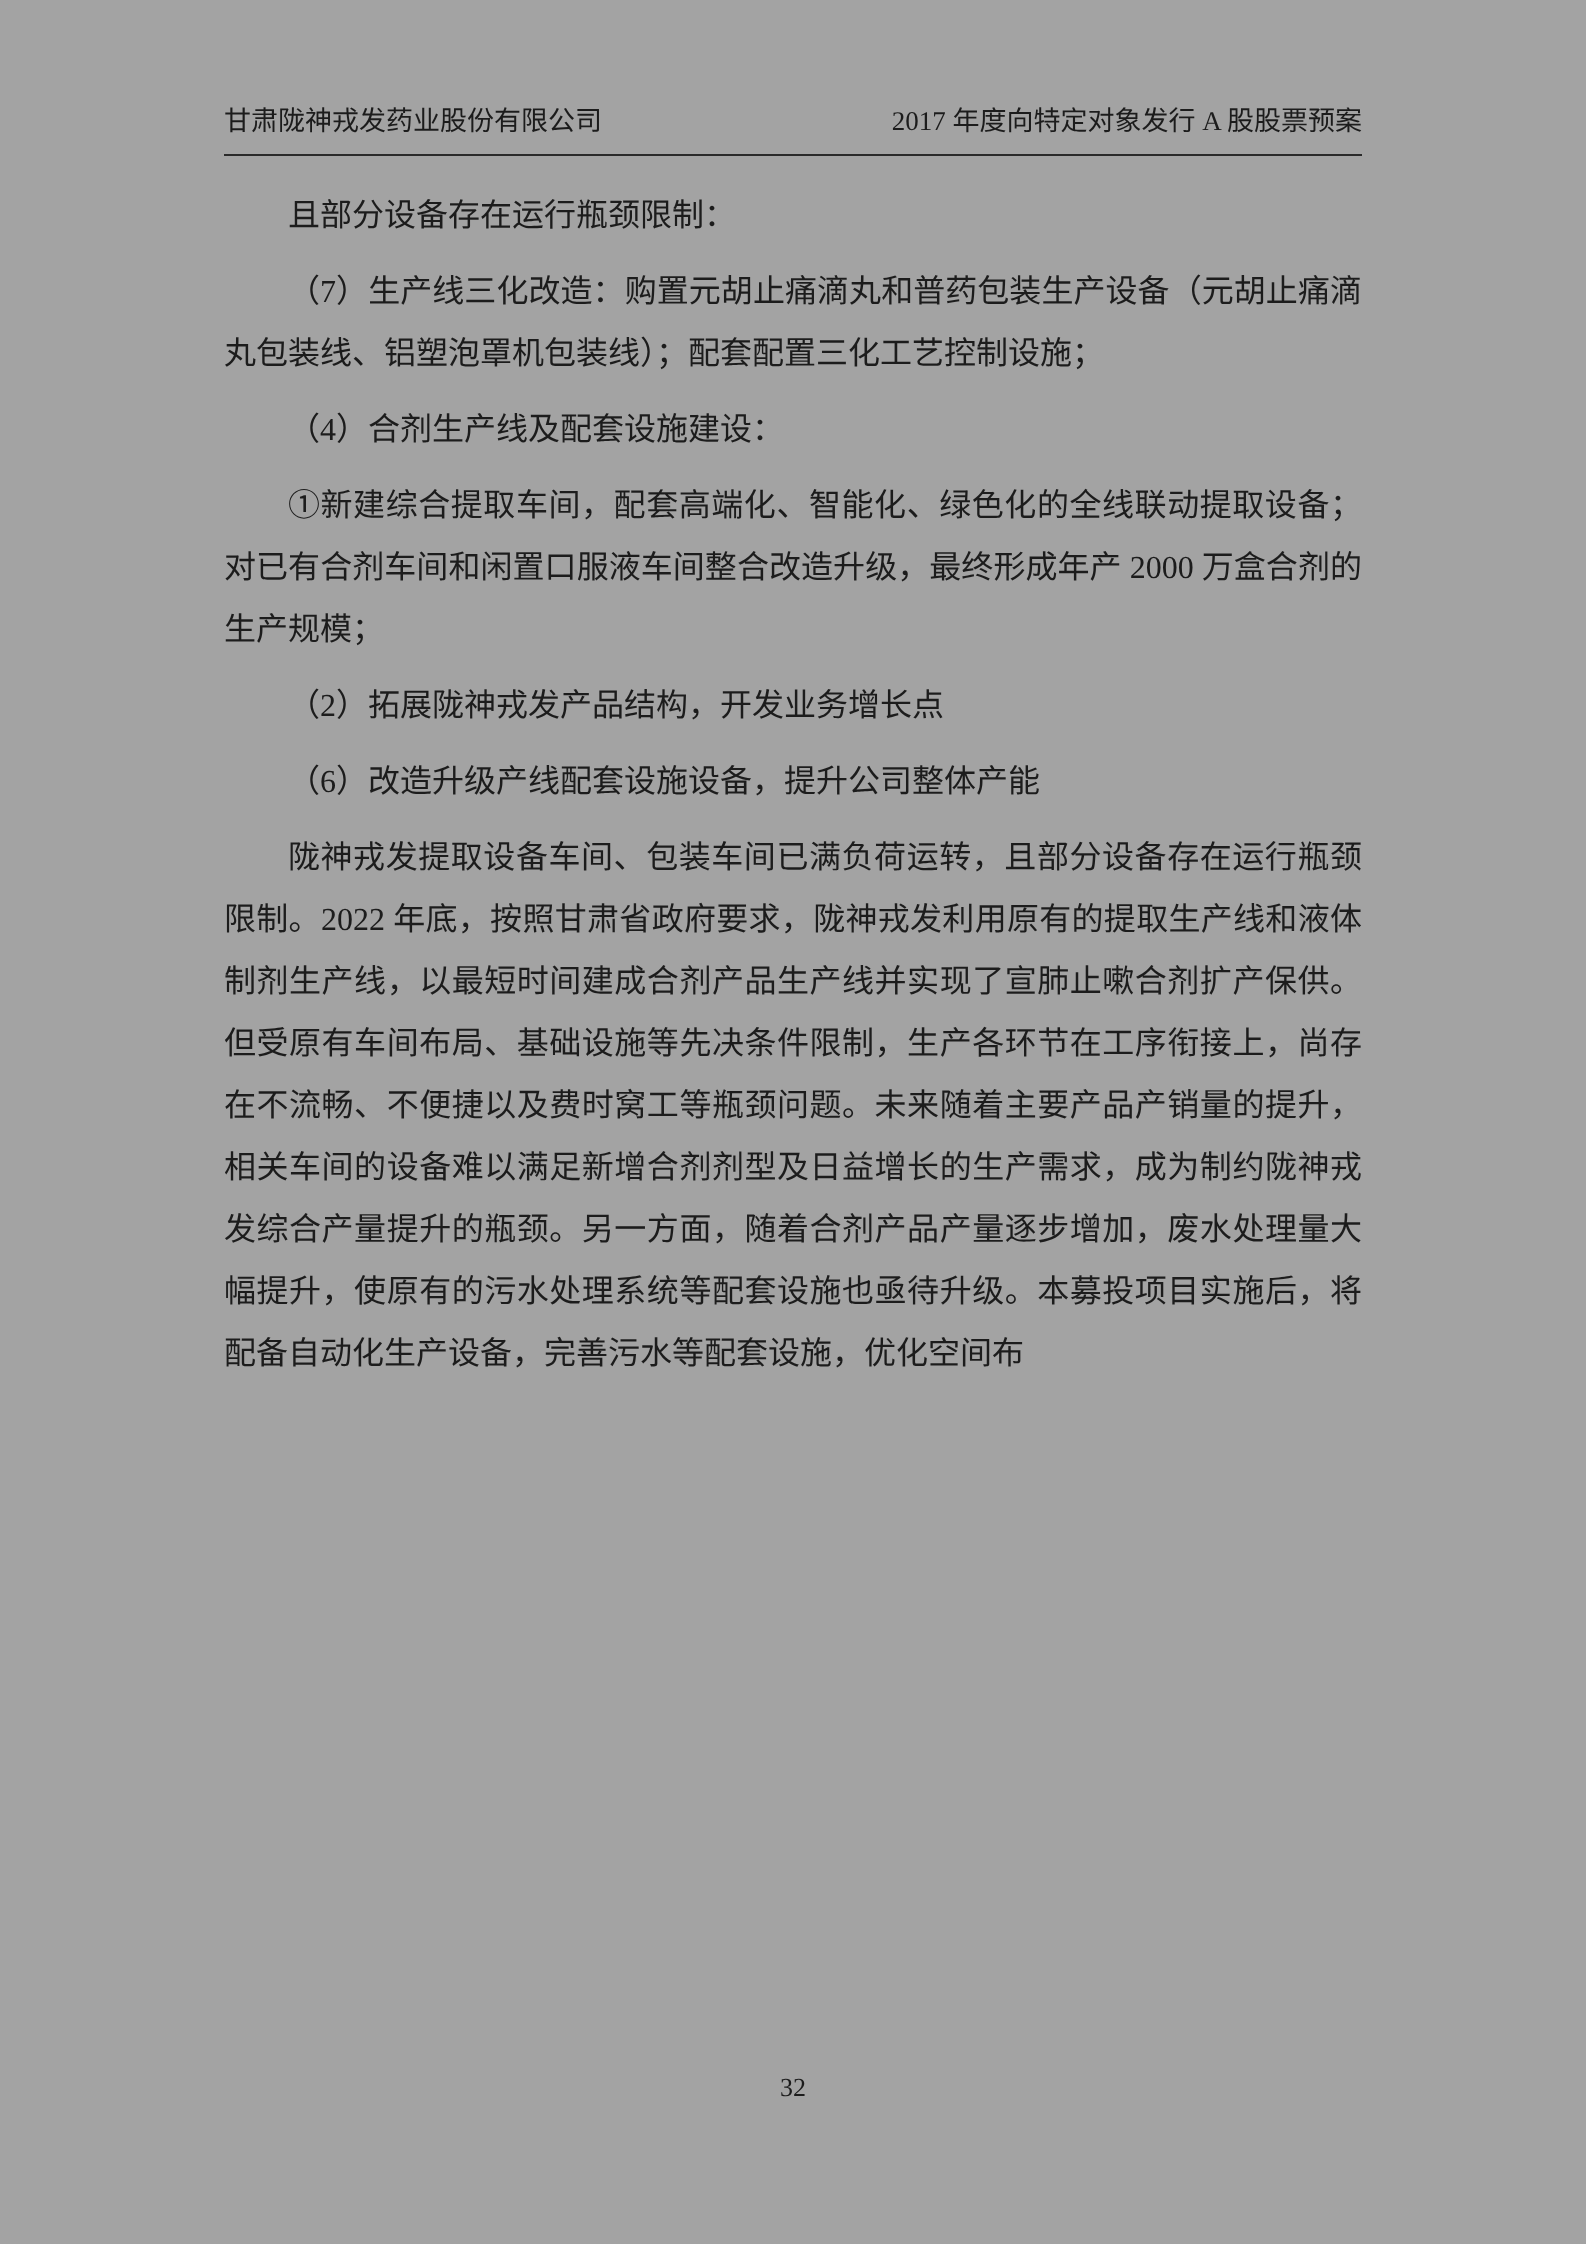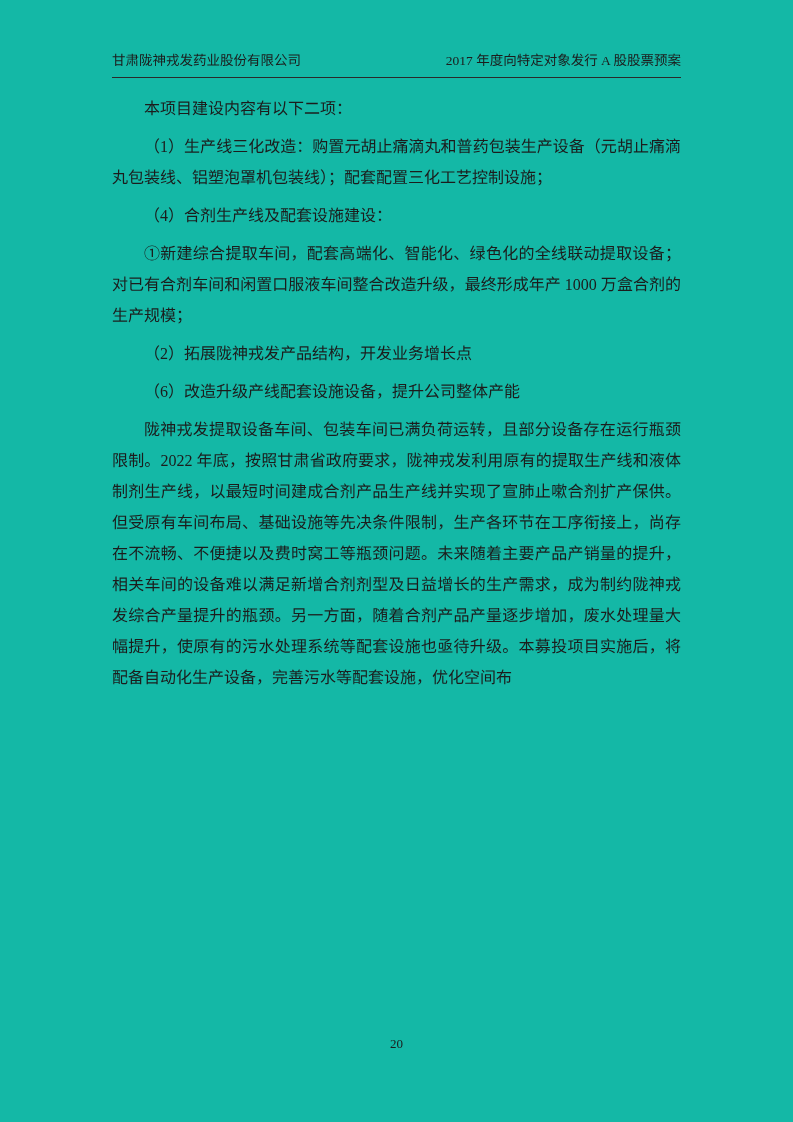--- a/index.html
+++ b/index.html
@@ -6,21 +6,21 @@
   html, body {
     margin: 0;
     padding: 0;
     background: #ffffff;
   }
   .page {
     position: relative;
     width: 793px;
     height: 1122px;
     margin: 0 auto;
-    background: #14b8a6;
+    background: #a3a3a3;
     font-family: "Liberation Serif", "DejaVu Serif", serif;
     color: #1c1c1c;
     overflow: hidden;
   }
   .page-header {
     position: absolute;
     top: 52px;
     left: 112px;
     right: 112px;
     display: flex;
@@ -68,35 +68,35 @@
 
 <div class="page">
 
   <header class="page-header">
     <span>甘肃陇神戎发药业股份有限公司</span>
     <span>2017 年度向特定对象发行 A 股股票预案</span>
   </header>
 
   <main class="page-body">
 
-    <p class="paragraph">本项目建设内容有以下二项：</p>
+    <p class="paragraph">且部分设备存在运行瓶颈限制：</p>
 
-    <p class="paragraph">（1）生产线三化改造：购置元胡止痛滴丸和普药包装生产设备（元胡止痛滴丸包装线、铝塑泡罩机包装线）；配套配置三化工艺控制设施；</p>
+    <p class="paragraph">（7）生产线三化改造：购置元胡止痛滴丸和普药包装生产设备（元胡止痛滴丸包装线、铝塑泡罩机包装线）；配套配置三化工艺控制设施；</p>
 
     <p class="paragraph">（4）合剂生产线及配套设施建设：</p>
 
-    <p class="paragraph">①新建综合提取车间，配套高端化、智能化、绿色化的全线联动提取设备；对已有合剂车间和闲置口服液车间整合改造升级，最终形成年产 1000 万盒合剂的生产规模；</p>
+    <p class="paragraph">①新建综合提取车间，配套高端化、智能化、绿色化的全线联动提取设备；对已有合剂车间和闲置口服液车间整合改造升级，最终形成年产 2000 万盒合剂的生产规模；</p>
 
 
 
     <p class="paragraph">（2）拓展陇神戎发产品结构，开发业务增长点</p>
 
 
     <p class="paragraph">（6）改造升级产线配套设施设备，提升公司整体产能</p>
 
     <p class="paragraph">陇神戎发提取设备车间、包装车间已满负荷运转，且部分设备存在运行瓶颈限制。2022 年底，按照甘肃省政府要求，陇神戎发利用原有的提取生产线和液体制剂生产线，以最短时间建成合剂产品生产线并实现了宣肺止嗽合剂扩产保供。但受原有车间布局、基础设施等先决条件限制，生产各环节在工序衔接上，尚存在不流畅、不便捷以及费时窝工等瓶颈问题。未来随着主要产品产销量的提升，相关车间的设备难以满足新增合剂剂型及日益增长的生产需求，成为制约陇神戎发综合产量提升的瓶颈。另一方面，随着合剂产品产量逐步增加，废水处理量大幅提升，使原有的污水处理系统等配套设施也亟待升级。本募投项目实施后，将配备自动化生产设备，完善污水等配套设施，优化空间布</p>
   </main>
 
   <footer class="page-footer">
-    <span>20</span>
+    <span>32</span>
   </footer>
 
 </div>
 
 </body></html>

